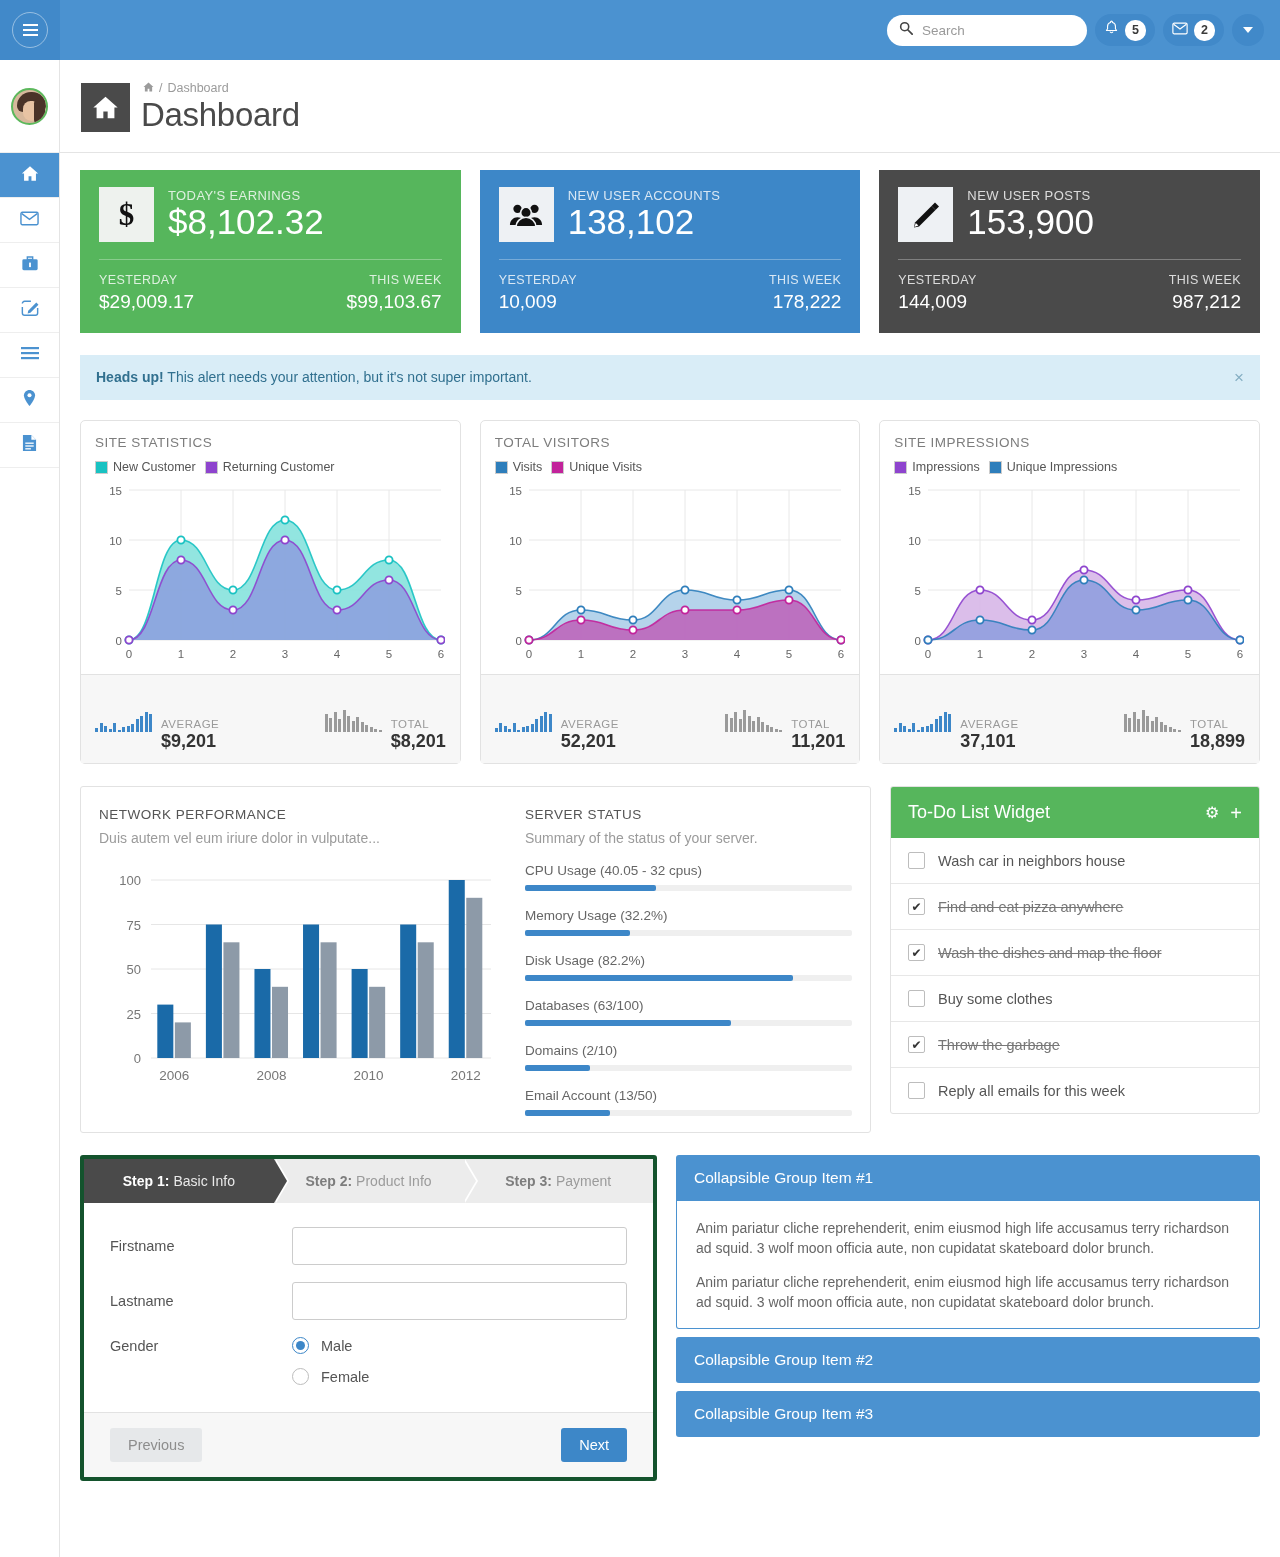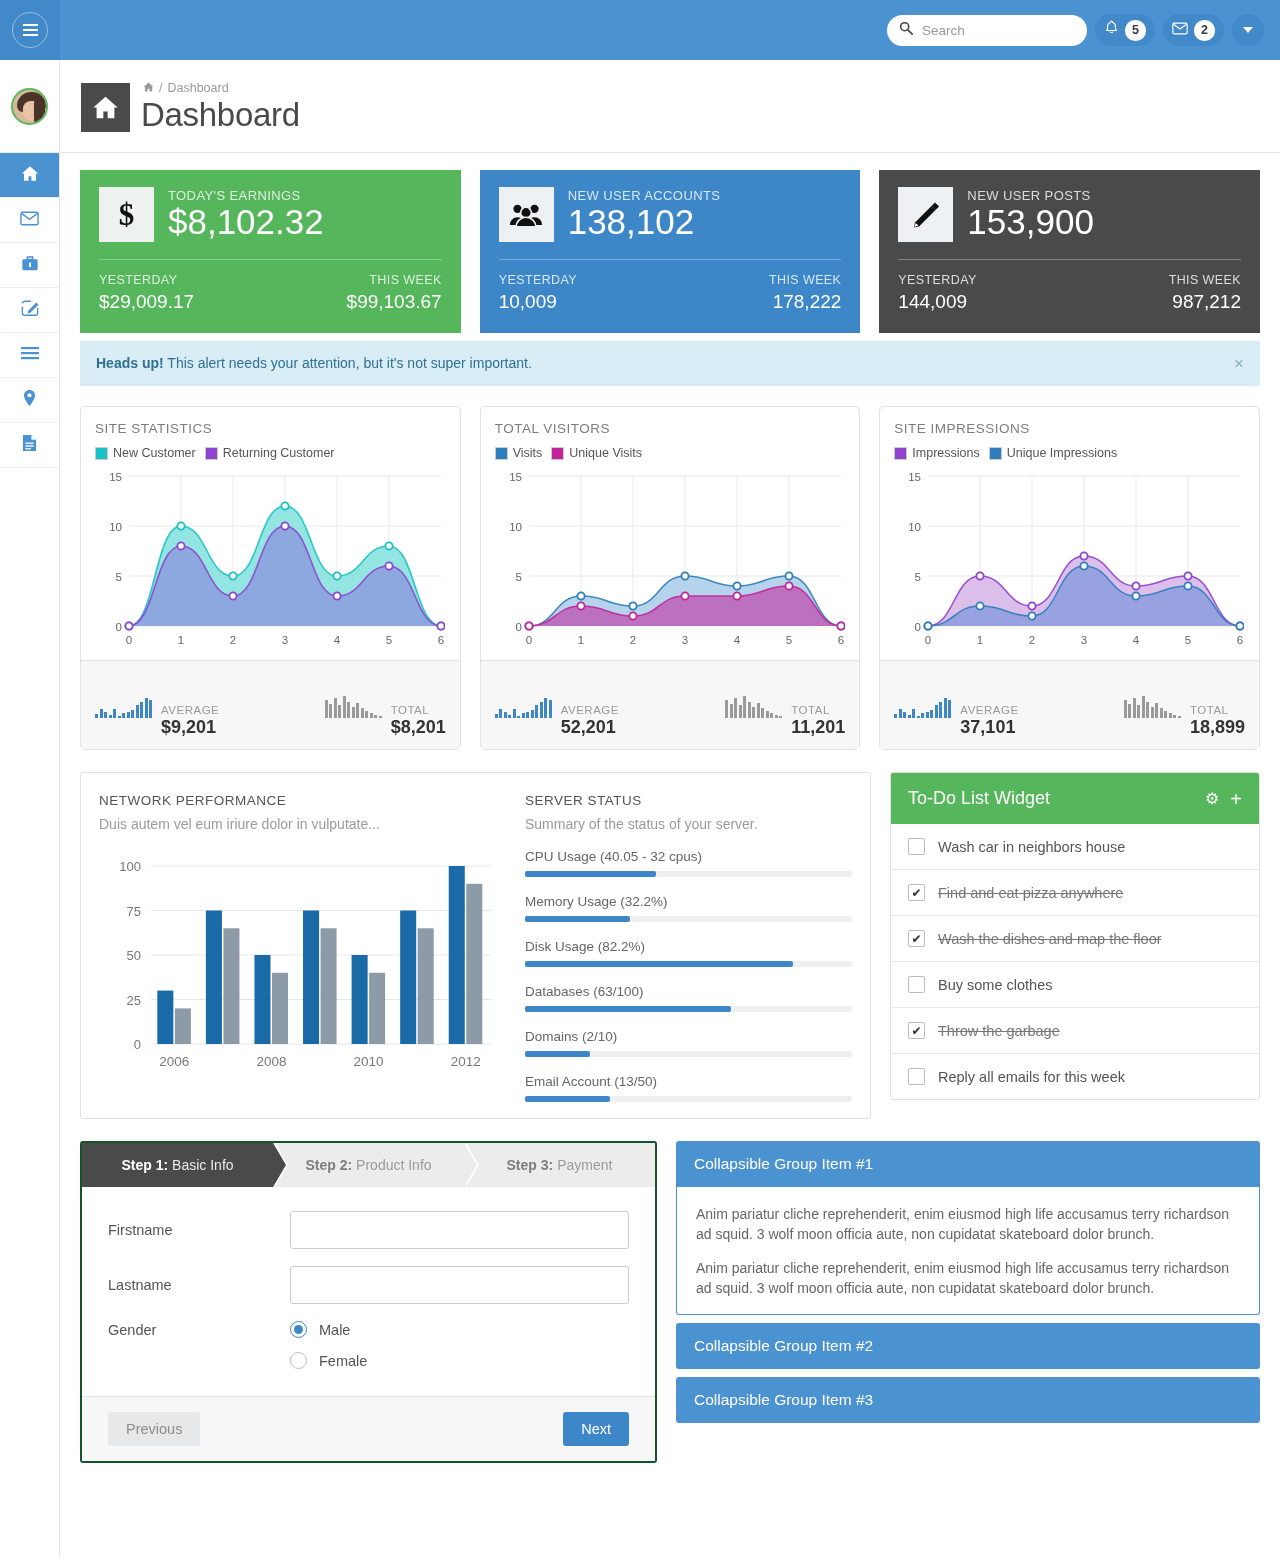--- a/index.html
+++ b/index.html
@@ -121,21 +121,21 @@
   .stat-card.blue .stat-ico, .stat-card.dark .stat-ico { background:#eef1f4; }
   .stat-label { font-size:13px; letter-spacing:.4px; color:rgba(255,255,255,.8); }
   .stat-value { font-size:35px; line-height:1.05; margin-top:1px; }
   .stat-sep { height:1px; background:rgba(255,255,255,.3); margin:17px 0 13px; }
   .stat-foot { display:flex; justify-content:space-between; }
   .sf-col .sf-lbl { font-size:12.5px; letter-spacing:.4px; color:rgba(255,255,255,.8); }
   .sf-col .sf-val { font-size:19px; margin-top:4px; }
   .sf-col.right { text-align:right; }
 
   
-  #alert-row { margin-top:8px; }
+  #alert-row { margin-top:22px; }
   .alert {
     flex:1; background:#d9edf7; color:#31708f; padding:14px 16px;
     font-size:14px; display:flex; justify-content:space-between; align-items:flex-start;
   }
   .alert b { font-weight:bold; }
   .alert-close { color:#31708f; opacity:.5; font-size:17px; cursor:pointer; line-height:1; }
 
   
   #charts-row { margin-top:20px; align-items:stretch; }
   .panel {
@@ -190,21 +190,21 @@
   .todo-item:first-of-type { border-top:0; }
   .cbx {
     width:17px;height:17px;border:1px solid #bdbdbd;border-radius:2px;background:#fff;
     flex:0 0 auto; display:flex;align-items:center;justify-content:center;
     font-size:12px; color:#333; cursor:pointer;
   }
   .todo-item.done .todo-text { text-decoration:line-through; color:#777; }
 
   
   #bottom-row { margin-top:22px; align-items:flex-start; padding-bottom:26px; }
-  .wizard { flex:0 0 577px; background:#fff; border:2px solid #14532d; border-radius:3px; }
+  .wizard { flex:0 0 577px; background:#fff; border:4px solid #14532d; border-radius:3px; }
   .steps { display:flex; height:44px; background:#ececec; }
   .step {
     flex:1; display:flex; align-items:center; justify-content:center;
     font-size:14px; color:#9b9b9b; position:relative; cursor:pointer;
   }
   .step b { color:#7d7d7d; font-weight:bold; margin-right:4px; }
   .step.active { background:#4a4a4a; color:#e9e9e9; }
   .step.active b { color:#fff; }
   .step .arrow {
     position:absolute; right:-13px; top:0; width:0;height:0;

